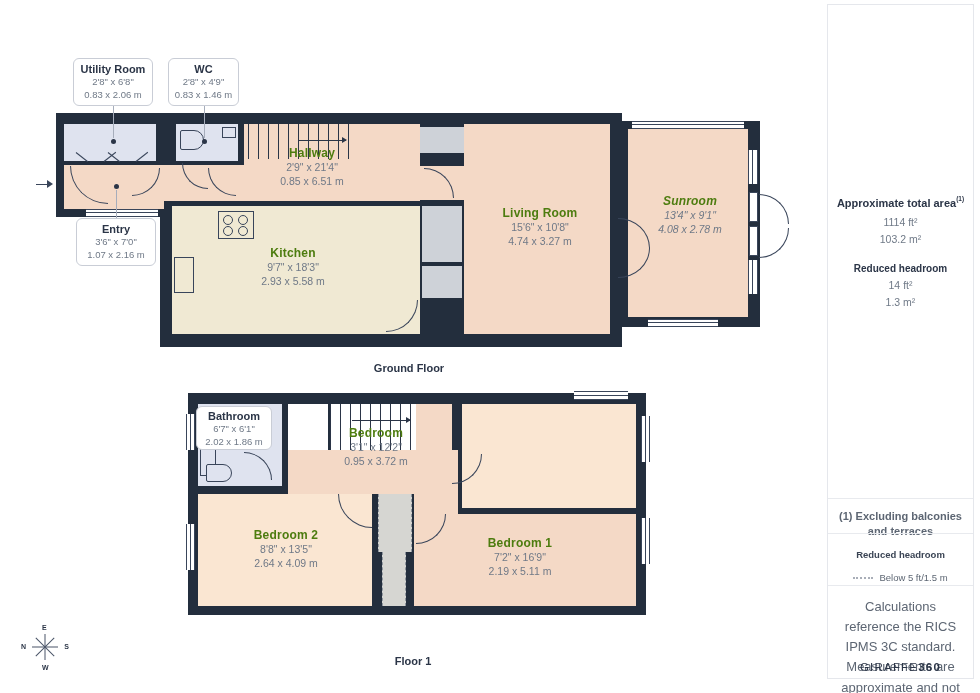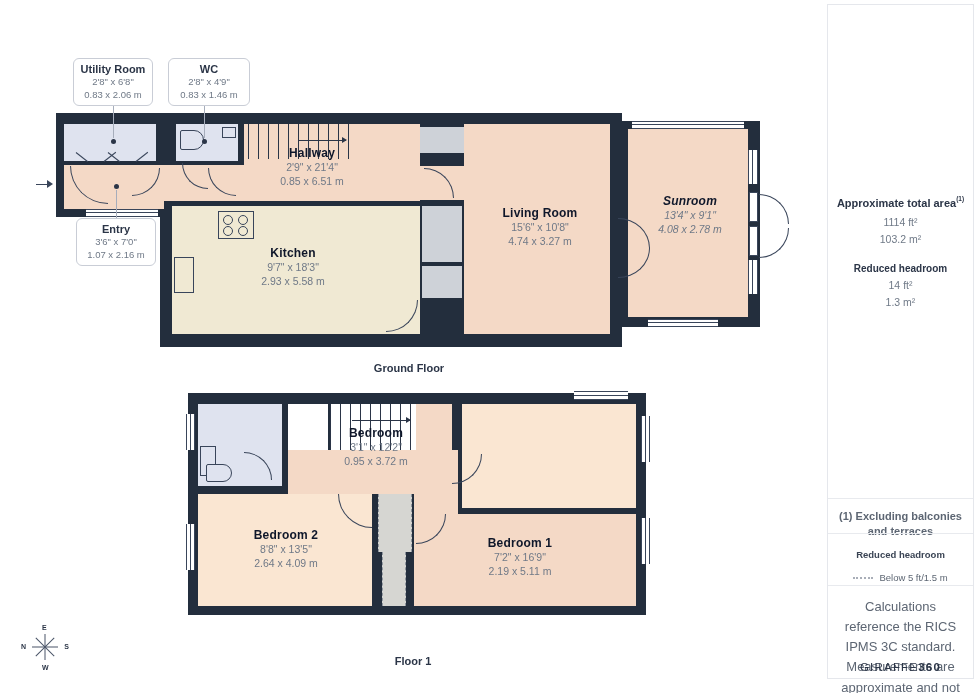--- a/index.html
+++ b/index.html
@@ -8,21 +8,21 @@
   .wall{position:absolute;background:#232e3d;}
   .floor{position:absolute;}
   .peach{background:#f4d9c6;}
   .lpeach{background:#fae6d2;}
   .blue{background:#dfe3ef;}
   .cream{background:#f0e9d3;}
   .white{background:#ffffff;}
   .grayblk{position:absolute;background:#ced2d8;}
   .graydash{position:absolute;background:#d6d6d2;border-left:1px dashed #8e959e;border-right:1px dashed #8e959e;box-sizing:border-box;}
   .rlabel{position:absolute;transform:translateX(-50%);text-align:center;white-space:nowrap;}
-  .rlabel .nm{font-weight:bold;font-size:12px;letter-spacing:.2px;color:#0f172a;}
+  .rlabel .nm{font-weight:bold;font-size:12px;letter-spacing:.2px;color:#4d7c0f;}
   .rlabel .dm{font-size:10.5px;color:#6f7987;line-height:1.25;margin-top:1px;}
   .callout{position:absolute;background:#fff;border:1px solid #c9cdd6;border-radius:6px;
            text-align:center;padding:4px 4px;box-sizing:border-box;z-index:5;}
   .callout .nm{font-weight:bold;font-size:11px;color:#2b3547;line-height:1.2;}
   .callout .dm{font-size:9.5px;color:#6f7987;line-height:1.3;}
   .leader{position:absolute;width:1px;background:#a6adbb;z-index:4;}
   .dot{position:absolute;width:5px;height:5px;border-radius:50%;background:#2b3547;z-index:4;}
   .stairs{position:absolute;background-image:repeating-linear-gradient(90deg,#2b3547 0 1px,transparent 1px 10px);}
   .sarrow{position:absolute;height:1px;background:#2b3547;}
   .sarrow:after{content:"";position:absolute;right:-1px;top:-3px;border-left:5px solid #2b3547;
@@ -134,21 +134,21 @@
   <div class="leader" style="left:204px;top:106px;height:32px;"></div>
   <div class="dot" style="left:202px;top:139px;"></div>
   <div class="leader" style="left:116px;top:190px;height:28px;"></div>
   <div class="dot" style="left:114px;top:184px;"></div>
 
   <div class="callout" style="left:73px;top:58px;width:80px;height:48px;">
     <div class="nm">Utility Room</div>
     <div class="dm">2'8" x 6'8"</div>
     <div class="dm">0.83 x 2.06 m</div>
   </div>
-  <div class="callout" style="left:168px;top:58px;width:82px;height:48px;">
+  <div class="callout" style="left:168px;top:58px;width:71px;height:48px;">
     <div class="nm">WC</div>
     <div class="dm">2'8" x 4'9"</div>
     <div class="dm">0.83 x 1.46 m</div>
   </div>
   <div class="callout" style="left:76px;top:218px;width:80px;height:48px;">
     <div class="nm">Entry</div>
     <div class="dm">3'6" x 7'0"</div>
     <div class="dm">1.07 x 2.16 m</div>
   </div>
 
@@ -200,20 +200,25 @@
   <div class="arc arc-bl" style="left:338px;top:494px;width:34px;height:34px;"></div>
   <div class="arc arc-br" style="left:452px;top:454px;width:30px;height:30px;"></div>
   <div class="arc arc-br" style="left:416px;top:514px;width:30px;height:30px;"></div>
 
   <div class="win-v" style="left:186px;top:414px;width:9px;height:36px;"></div>
   <div class="win-v" style="left:186px;top:524px;width:9px;height:46px;"></div>
   <div class="win-v" style="left:641px;top:416px;width:9px;height:46px;"></div>
   <div class="win-v" style="left:641px;top:518px;width:9px;height:46px;"></div>
   <div class="win-h" style="left:574px;top:391px;width:54px;height:9px;"></div>
 
+  <div class="callout" style="left:196px;top:406px;width:76px;height:44px;padding:3px 2px;">
+    <div class="nm">Bathroom</div>
+    <div class="dm">6'7" x 6'1"</div>
+    <div class="dm">2.02 x 1.86 m</div>
+  </div>
 
   <div class="rlabel" style="left:376px;top:426px;">
     <div class="nm">Bedroom</div>
     <div class="dm">3'1" x 12'2"</div>
     <div class="dm">0.95 x 3.72 m</div>
   </div>
   <div class="rlabel" style="left:286px;top:528px;">
     <div class="nm">Bedroom 2</div>
     <div class="dm">8'8" x 13'5"</div>
     <div class="dm">2.64 x 4.09 m</div>

